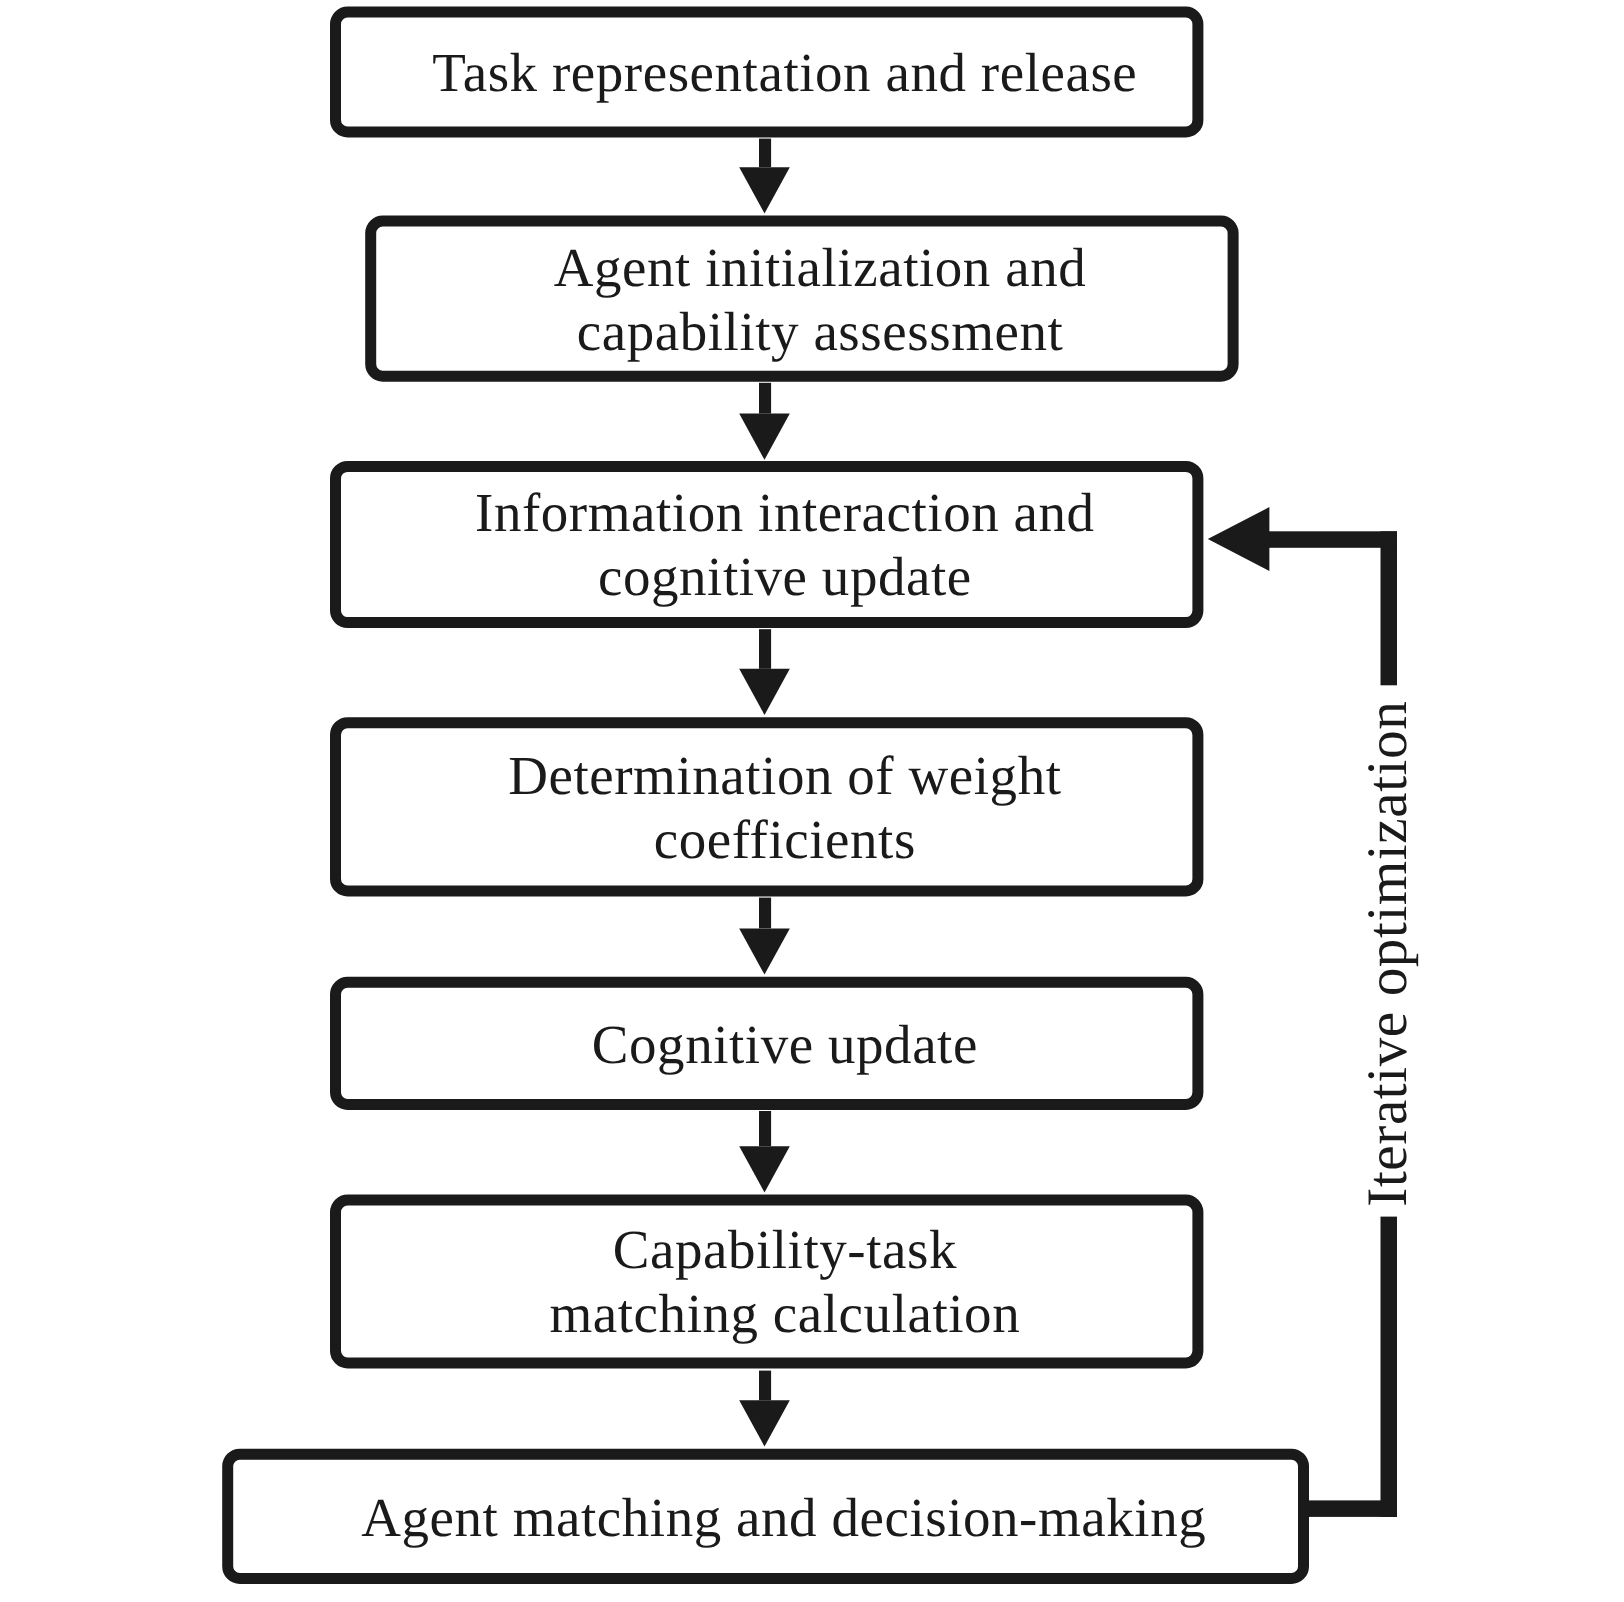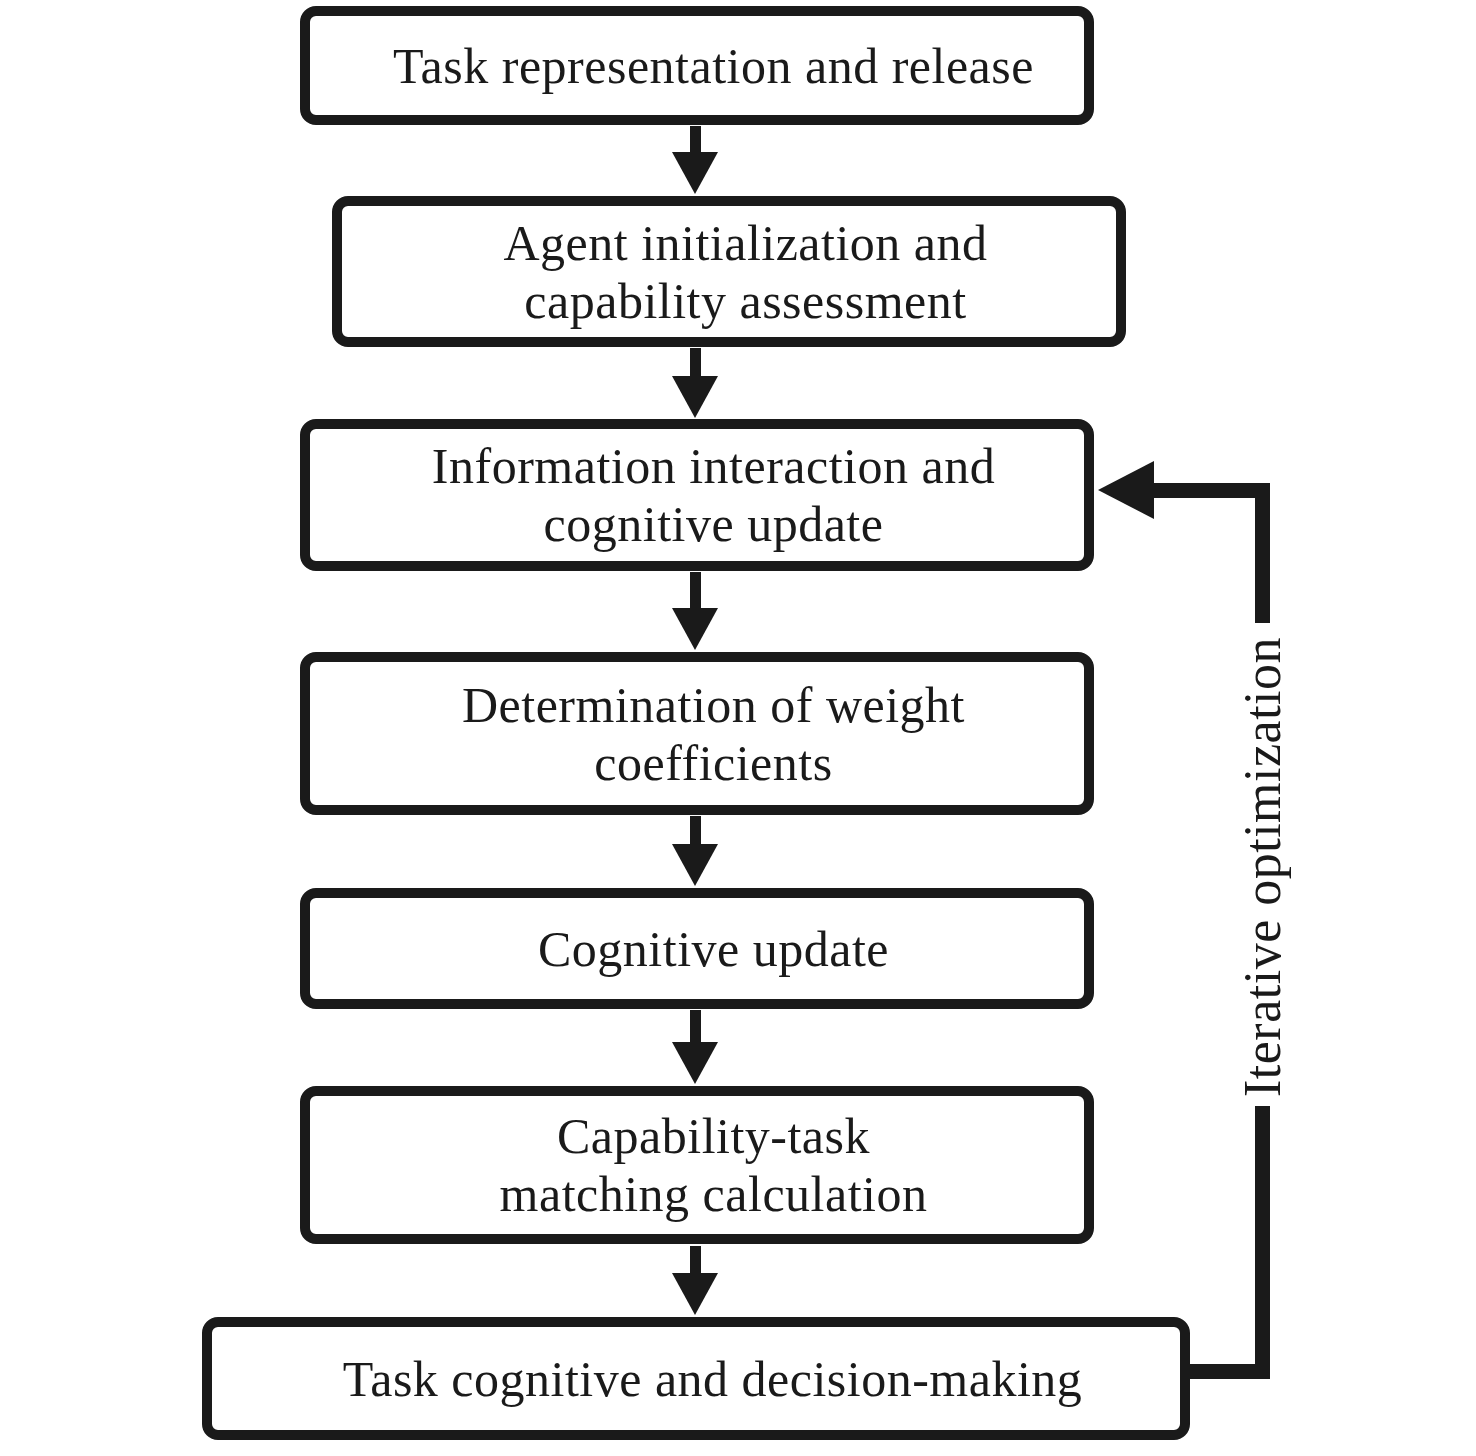--- a/index.html
+++ b/index.html
@@ -114,21 +114,21 @@
   <div class="box b1">Task representation and release</div>
   <div class="box b2">Agent initialization and
 capability assessment</div>
   <div class="box b4">Determination of weight
 coefficients</div>
   <div class="box b3">Information interaction and
 cognitive update</div>
   <div class="box b5">Cognitive update</div>
   <div class="box b6">Capability-task
 matching calculation</div>
-  <div class="box b7">Task cognitive and decision-making</div>
+  <div class="box b7">Agent matching and decision-making</div>
 
   <div class="arrow-down a1">
     <div class="stem"></div>
     <div class="head"></div>
   </div>
   <div class="arrow-down a2">
     <div class="stem"></div>
     <div class="head"></div>
   </div>
   <div class="arrow-down a3">

